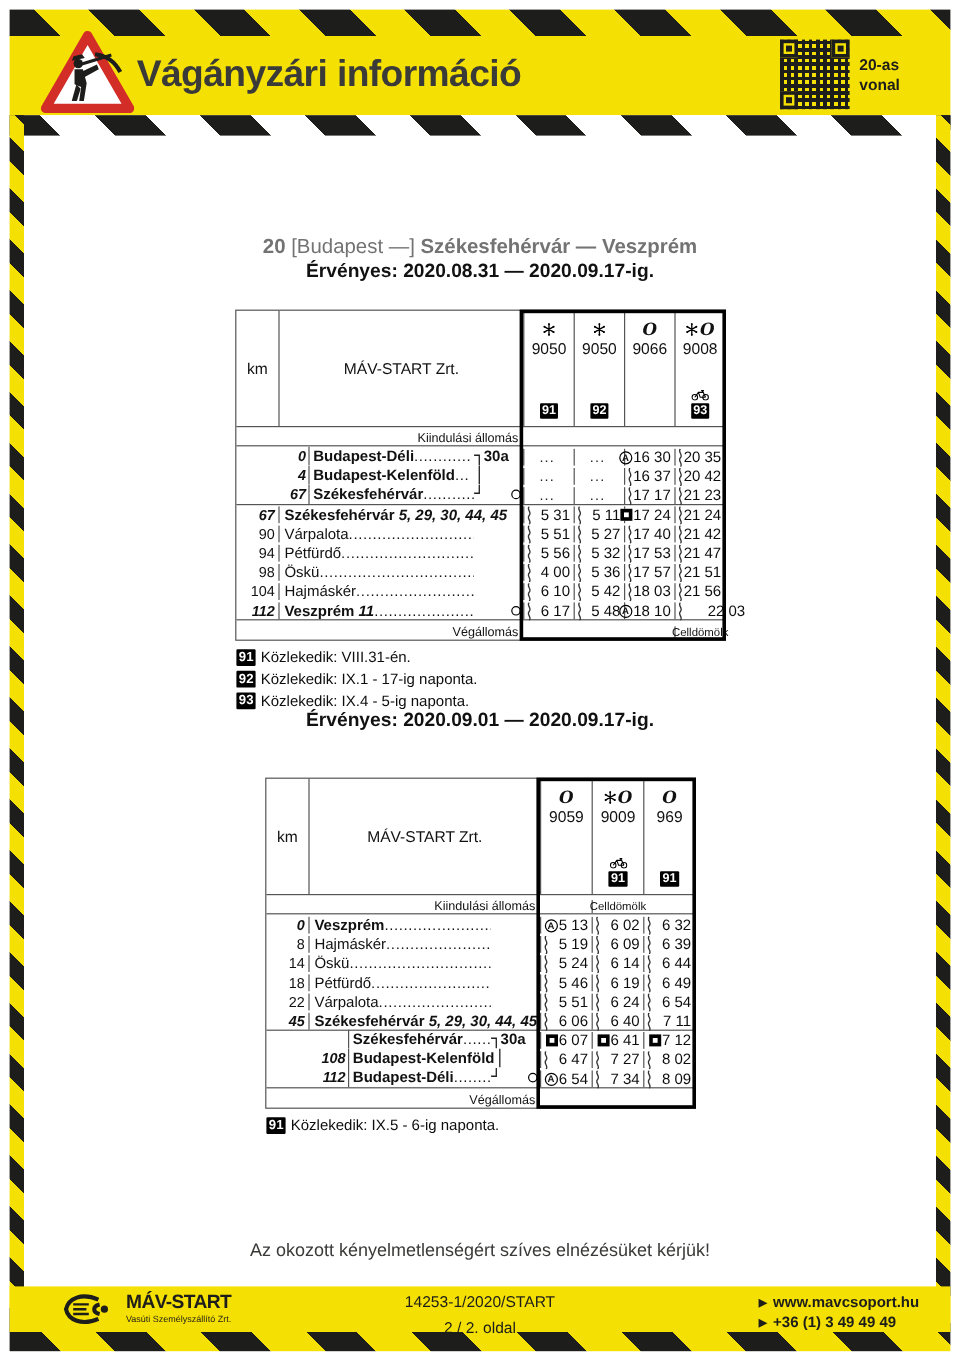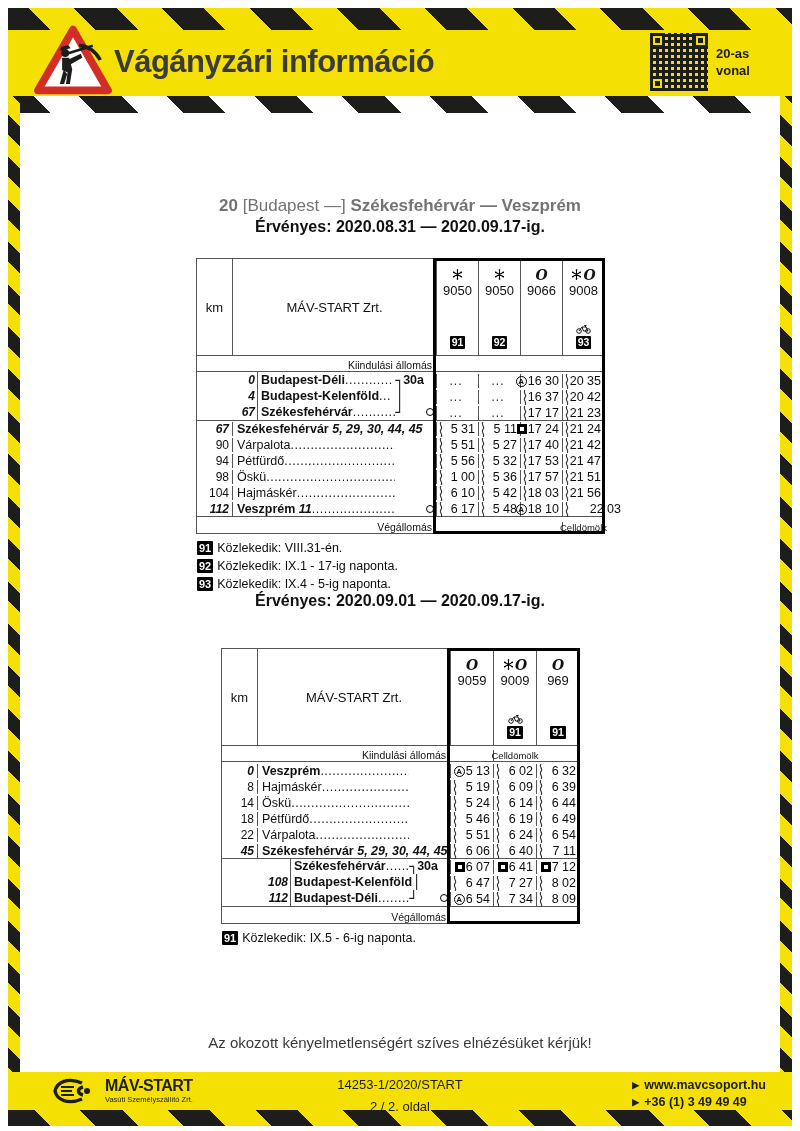--- a/index.html
+++ b/index.html
@@ -413,21 +413,21 @@
         <span class="nm">Öskü</span>
         <span class="dt">..........................................................</span>
         <span class="fill"></span>
         <span class="br"></span>
         <span class="rl"></span>
       </div>
       <div class="tc" style="width:42px">
         <span class="wv"><svg width="6" height="15" viewBox="0 0 6 15">
             <path d="M3 0 C0.4 2.5 5.6 5 3 7.5 C0.4 10 5.6 12.5 3 15" fill="none" stroke="#333" stroke-width="1.1"></path>
           </svg></span>
-        <span class="tt">1 00</span>
+        <span class="tt">4 00</span>
       </div>
       <div class="tc" style="width:42px">
         <span class="wv"><svg width="6" height="15" viewBox="0 0 6 15">
             <path d="M3 0 C0.4 2.5 5.6 5 3 7.5 C0.4 10 5.6 12.5 3 15" fill="none" stroke="#333" stroke-width="1.1"></path>
           </svg></span>
         <span class="tt">5 36</span>
       </div>
       <div class="tc" style="width:42px">
         <span class="wv"><svg width="6" height="15" viewBox="0 0 6 15">
             <path d="M3 0 C0.4 2.5 5.6 5 3 7.5 C0.4 10 5.6 12.5 3 15" fill="none" stroke="#333" stroke-width="1.1"></path>

